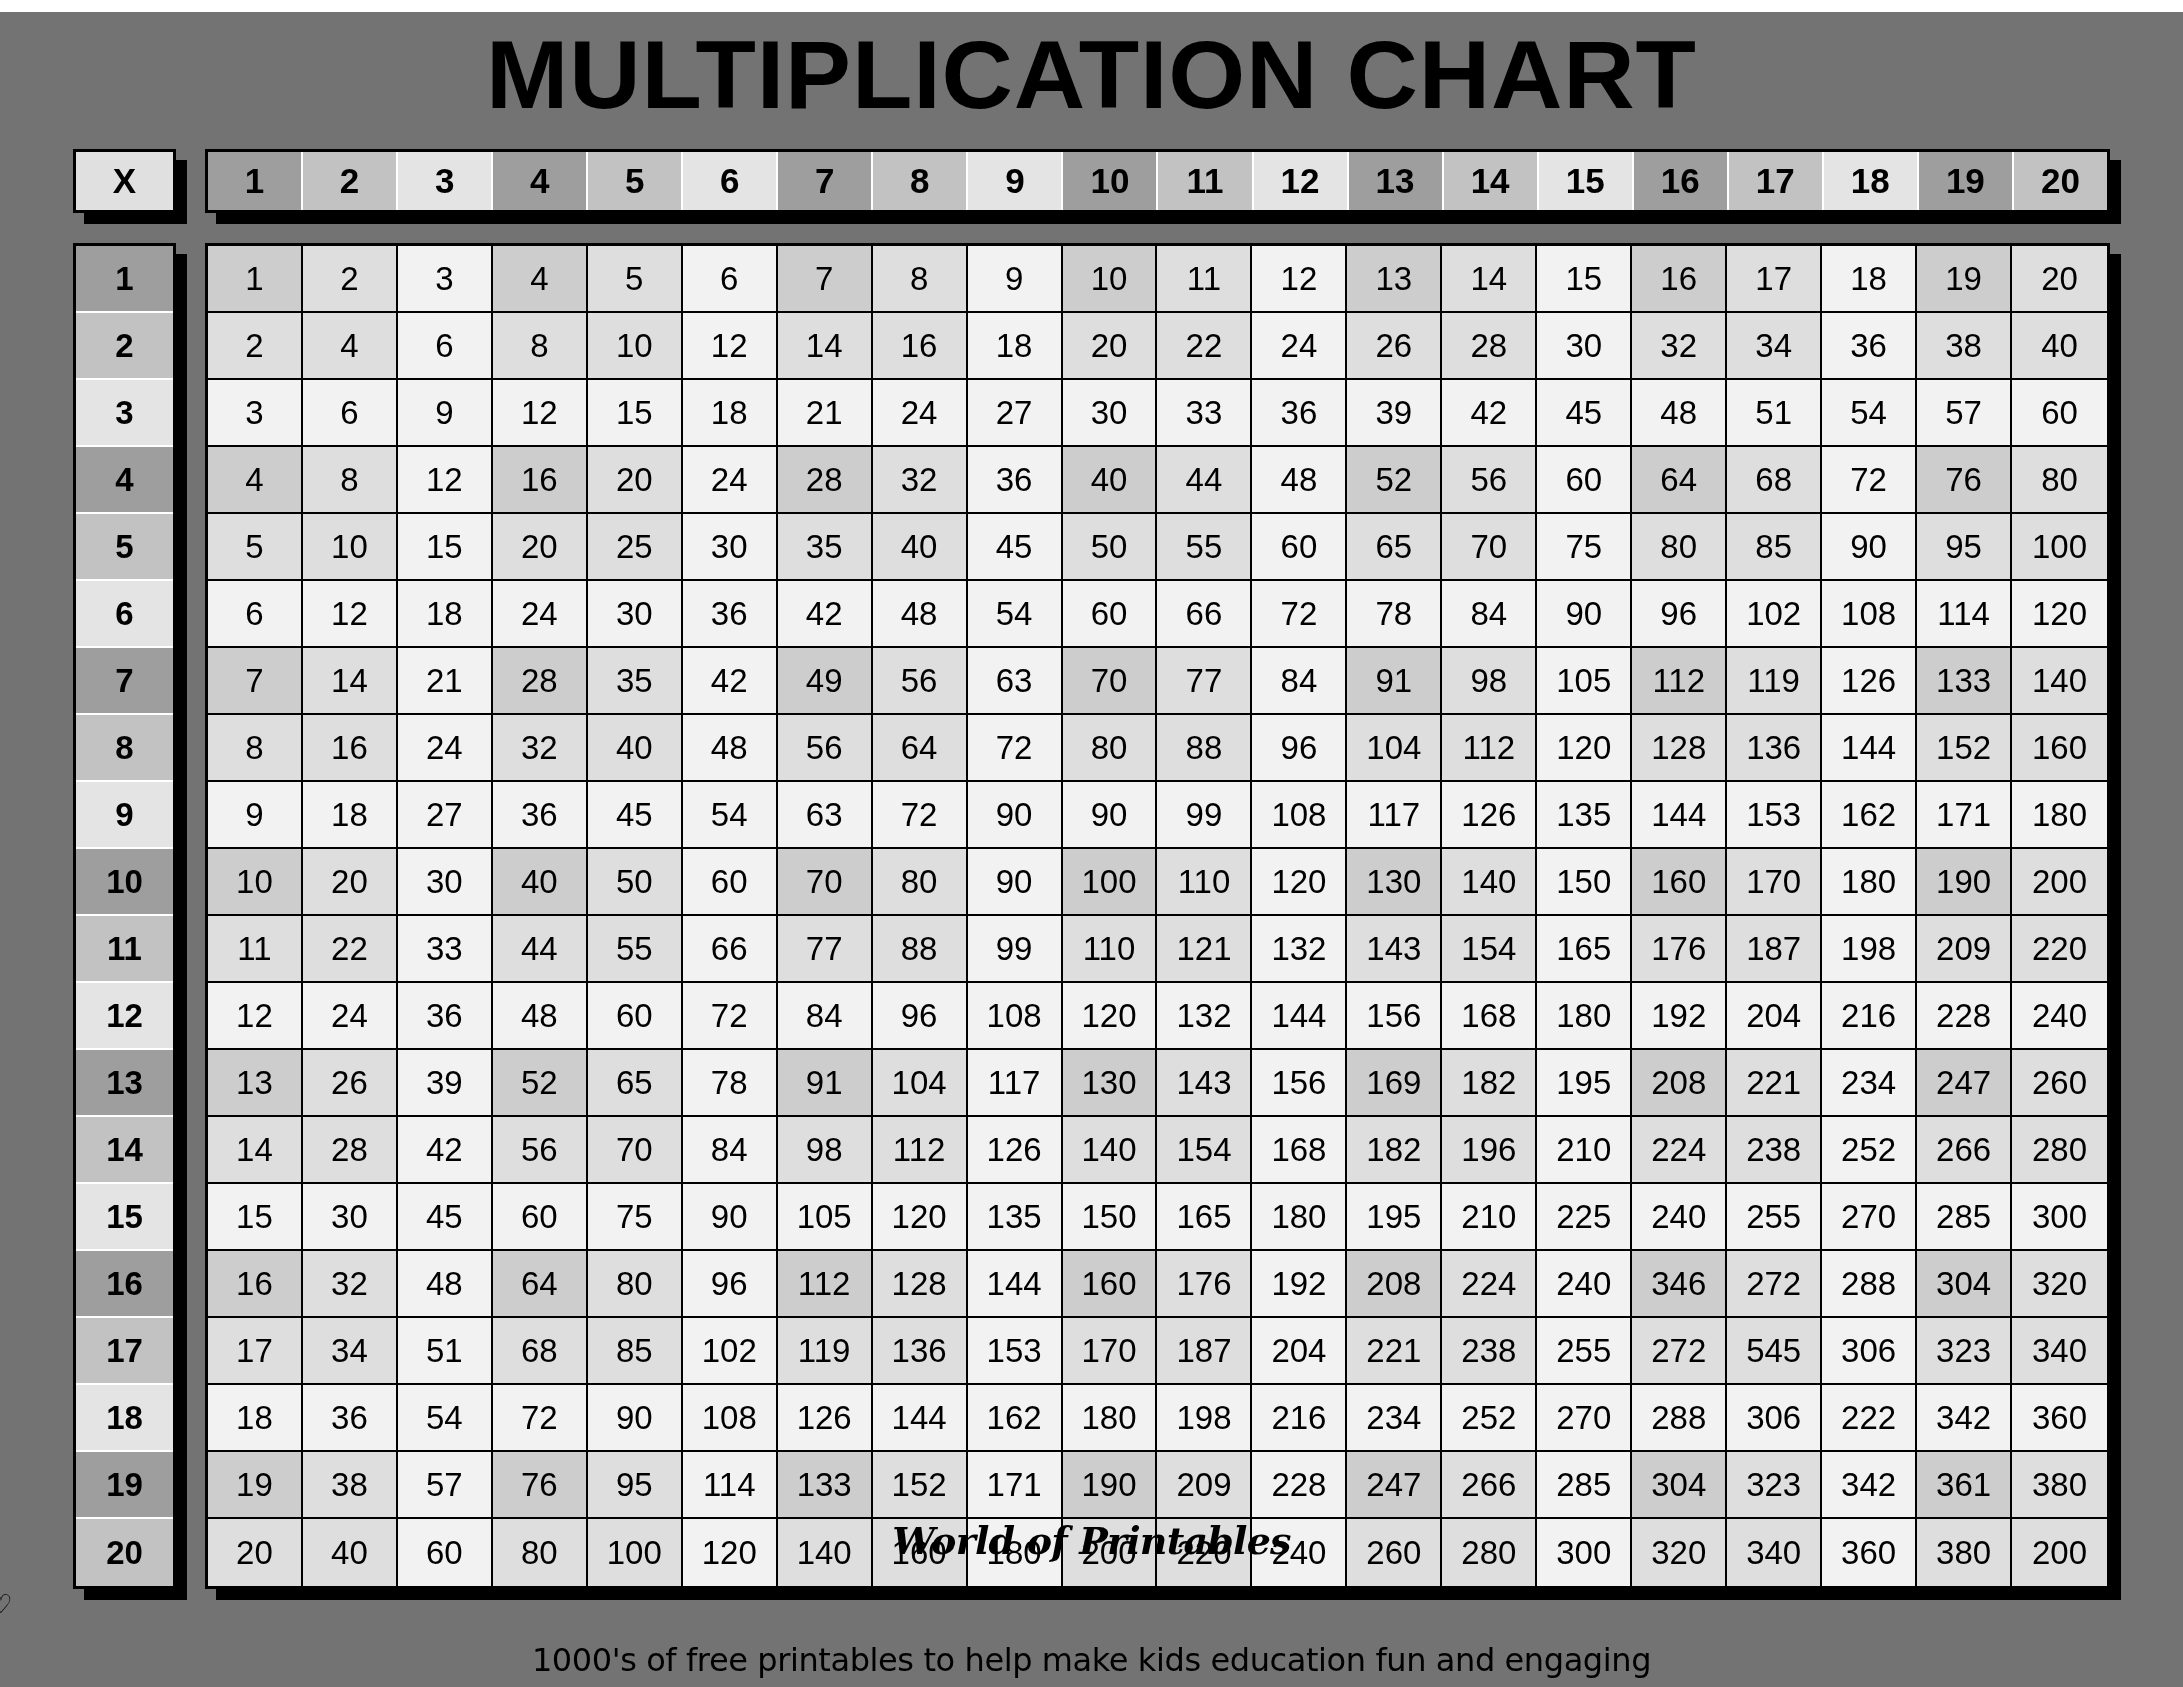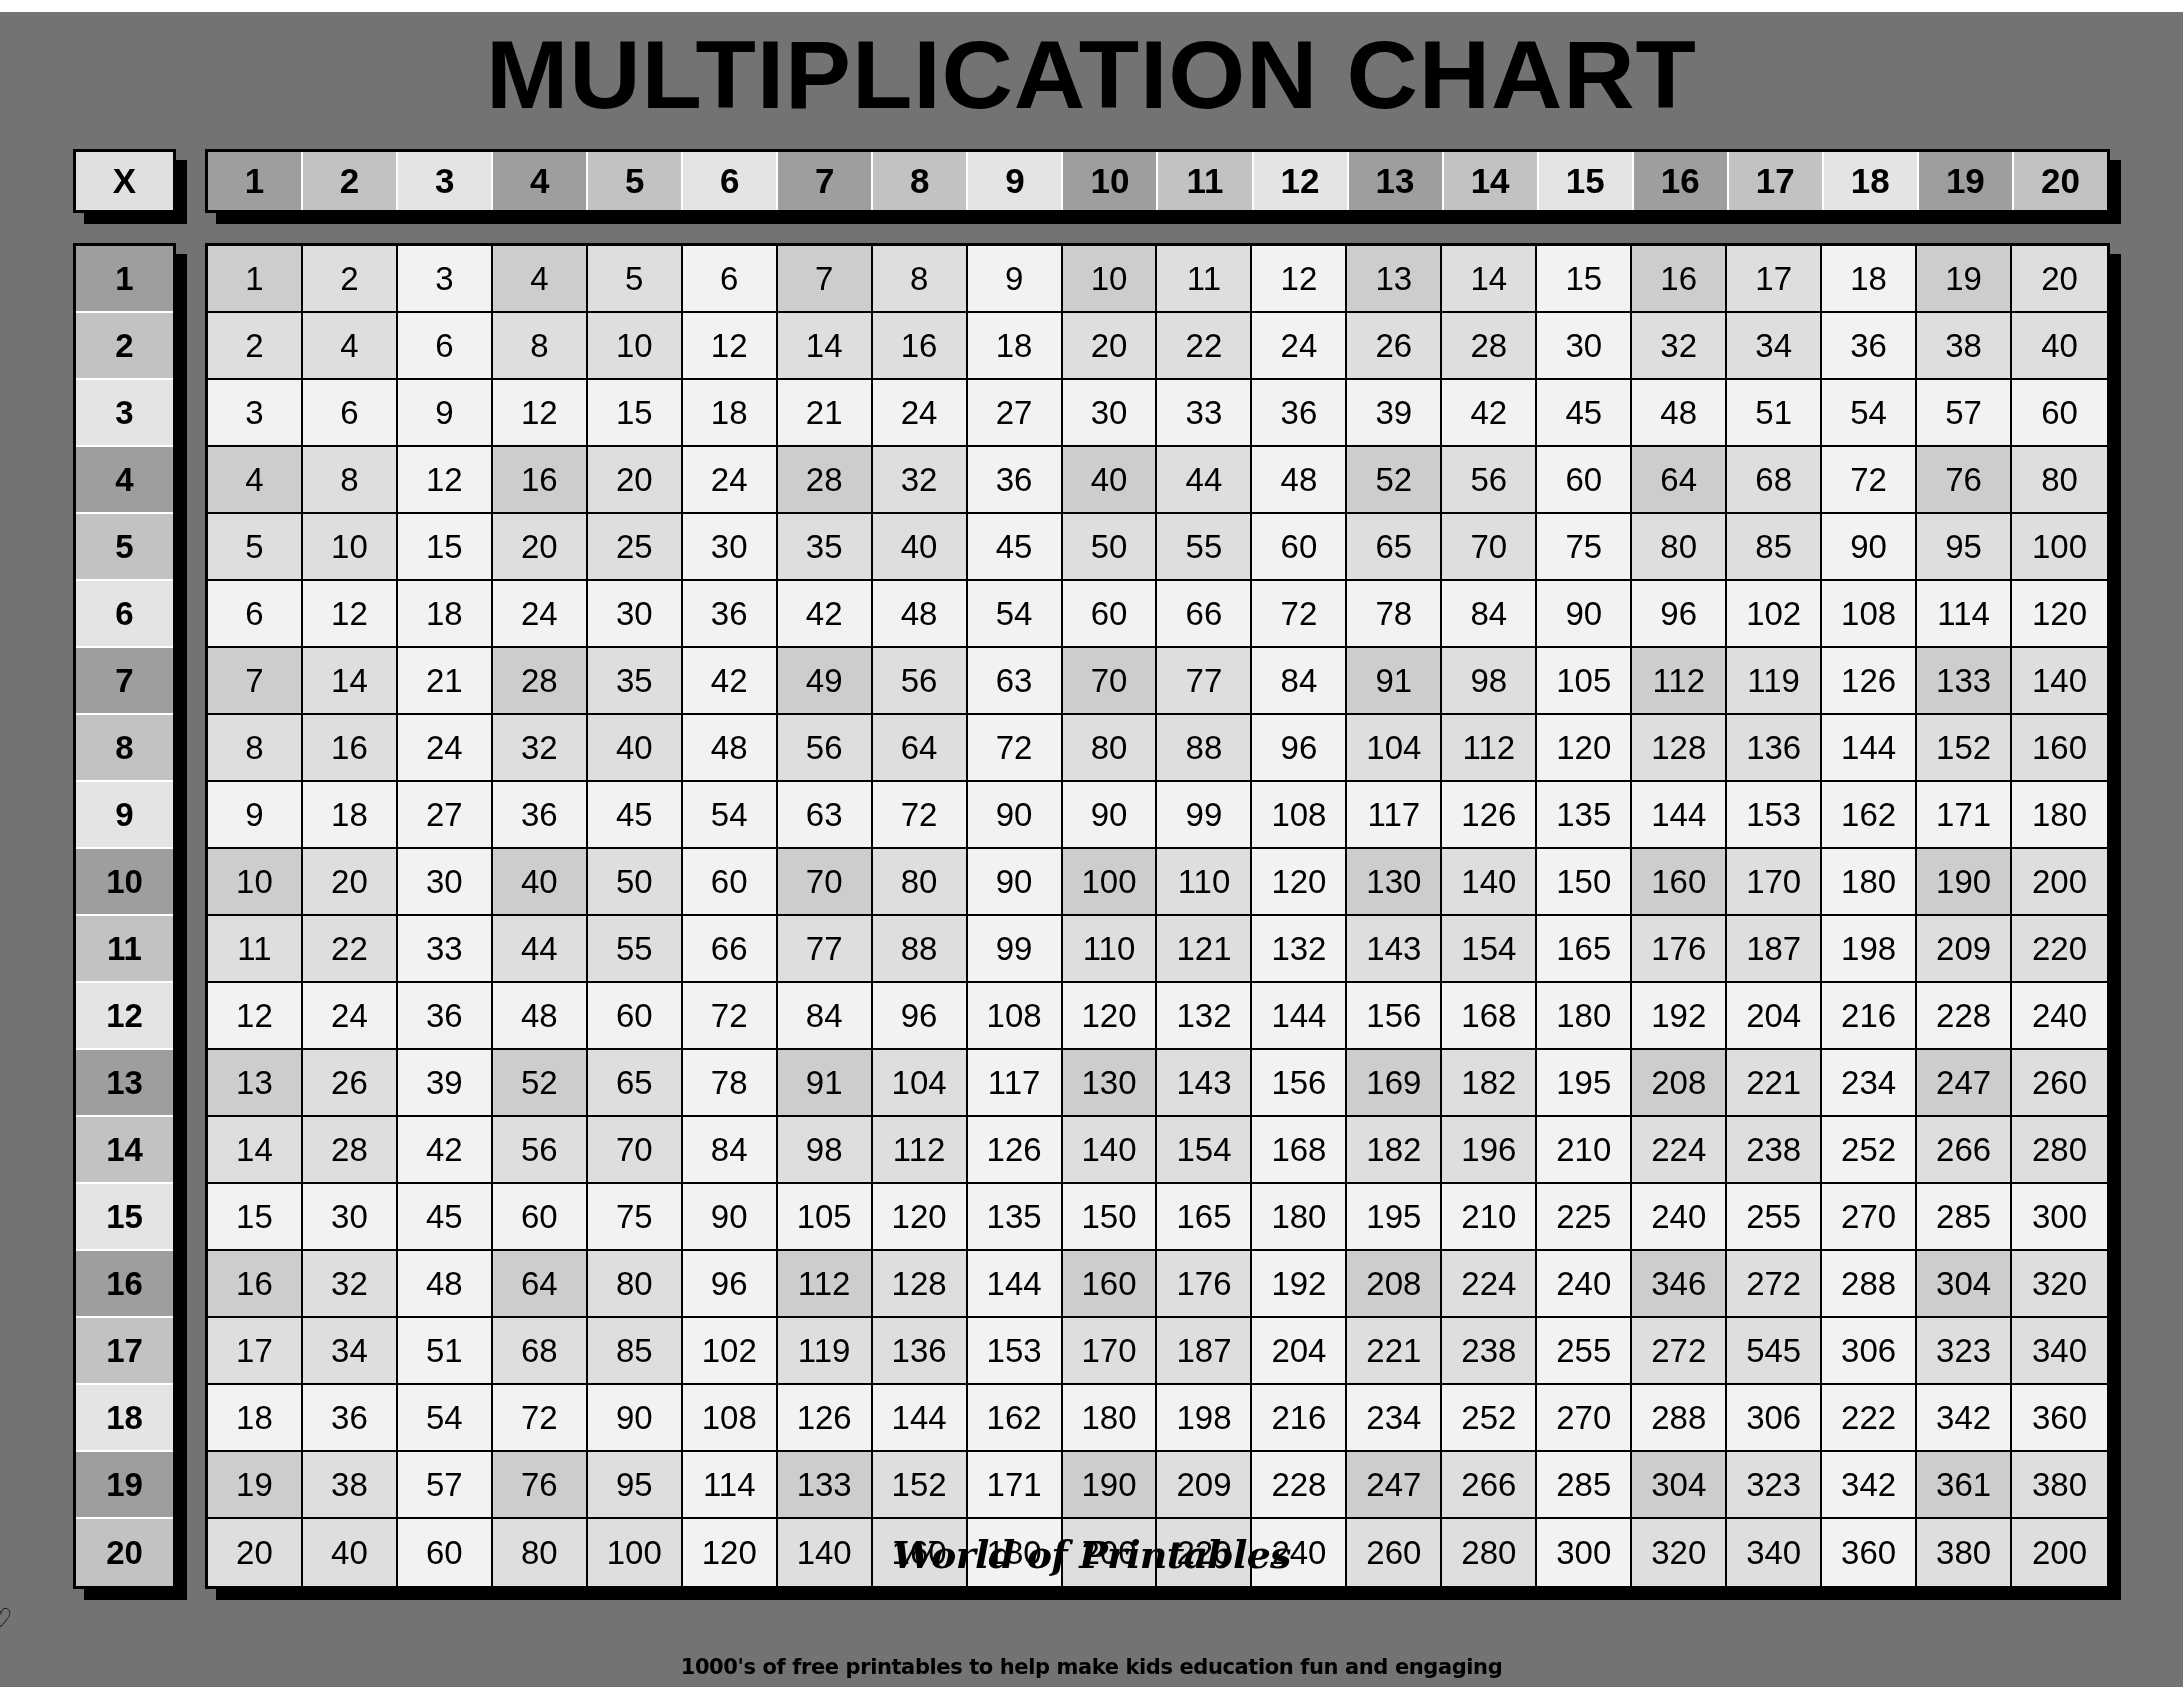--- a/index.html
+++ b/index.html
@@ -182,22 +182,22 @@
   }
   .heart {
     font-size: 26px;
     color: #000000;
     align-self: flex-start;
     margin-top: 4.6px;
     margin-left: -10.7px;
   }
   .tagline {
     font-family: "DejaVu Sans", sans-serif;
-    font-weight: 700;
-    font-size: 21px;
+    font-weight: 400;
+    font-size: 32px;
     color: #000000;
     letter-spacing: -0.4px;
   }
 </style>
 </head>
 <body>
 
 <div class="page">
 
   <h1 class="title">MULTIPLICATION CHART</h1>

